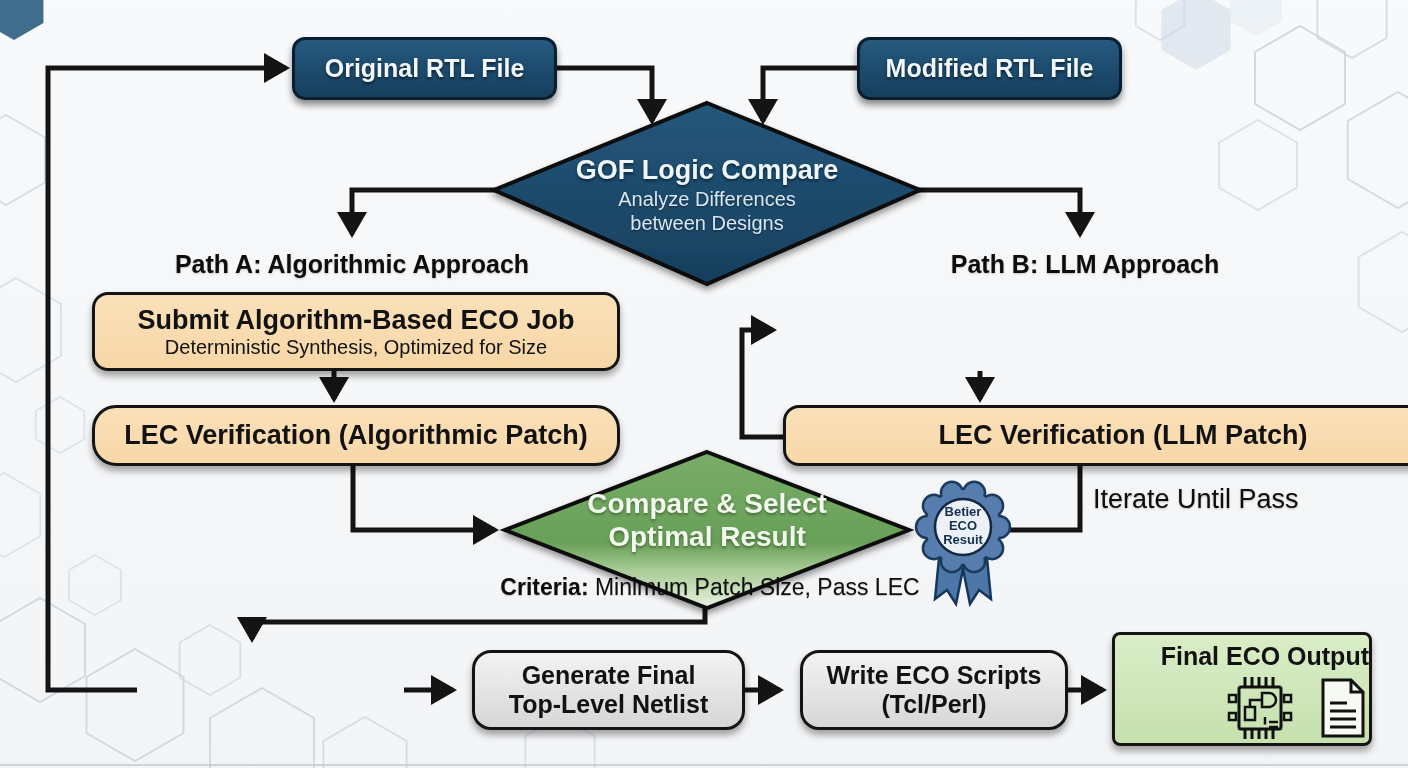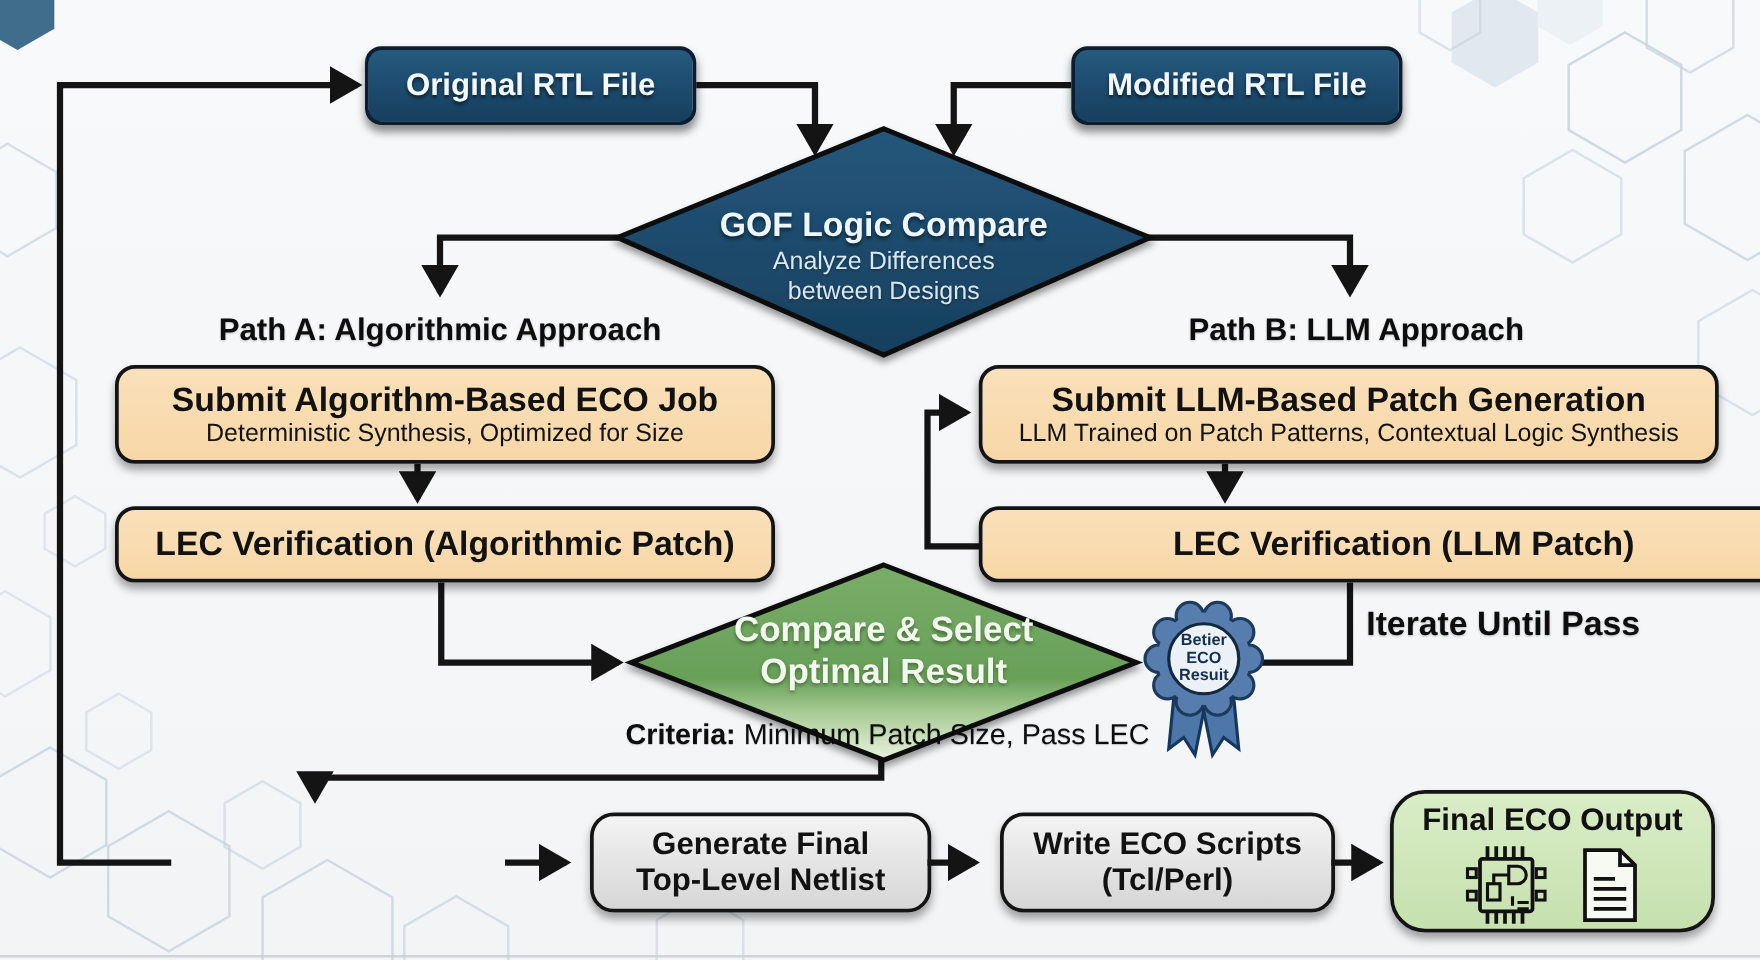--- a/index.html
+++ b/index.html
@@ -25,42 +25,43 @@
     box-shadow:0 5px 7px rgba(0,0,0,.35);
   }
   .gray{
     background:linear-gradient(180deg,#f3f3f3 0%,#d6d6d6 100%);
     border:3.5px solid #141414;border-radius:19px;color:#121212;
     box-shadow:0 5px 7px rgba(0,0,0,.35);
     margin-left:12px;
   }
   .greenbox{
     background:linear-gradient(180deg,#d9edc6 0%,#c6e0ae 100%);
-    border:3.5px solid #141414;border-radius:28px;color:#121212;
+    border:3.5px solid #141414;border-radius:8px;color:#121212;
     box-shadow:0 5px 7px rgba(0,0,0,.35);
+    align-items:flex-end;
   }
   .t-box{font-size:25px;font-weight:bold;}
   .t-title{font-size:27px;font-weight:bold;line-height:31px;}
   .t-sub{font-size:20px;line-height:23px;}
   .t-2line{font-size:25px;font-weight:bold;line-height:29px;}
   .freelabel{position:absolute;text-align:center;color:#0d0d0d;font-weight:bold;
     text-shadow:0 1px 2px rgba(0,0,0,.22);}
   .dtext{position:absolute;text-align:center;pointer-events:none;}
   .gof-title{font-size:27px;font-weight:bold;color:#eef6fb;line-height:33px;
     text-shadow:0 2px 3px rgba(0,0,0,.5);}
   .gof-sub{font-size:20px;color:#d8e8f3;line-height:24px;text-shadow:0 1px 2px rgba(0,0,0,.45);}
   .cmp-line{font-size:28px;font-weight:bold;color:#f2f9ed;line-height:33px;
     text-shadow:0 2px 3px rgba(0,0,0,.35);}
   .badge-text{position:absolute;left:928px;top:505px;width:70px;text-align:center;
     font-size:13px;font-weight:bold;line-height:14px;color:#14304e;pointer-events:none;}
   .criteria{position:absolute;left:360px;top:574px;width:700px;text-align:center;
     font-size:23px;color:#0d0d0d;text-shadow:0 1px 1px rgba(0,0,0,.2);}
   .criteria .lab{font-weight:bold;}
   .iterate{position:absolute;left:1093px;top:484px;width:260px;text-align:left;
-    font-size:27px;font-weight:bold;color:#0d0d0d;text-shadow:0 1px 2px rgba(0,0,0,.25);}
+    font-size:27px;font-weight:normal;color:#0d0d0d;text-shadow:0 1px 2px rgba(0,0,0,.25);}
   .icons-row{display:flex;align-items:center;gap:22px;margin-top:2px;}
   .bottom-line{position:absolute;left:0;top:764px;width:1408px;height:2px;background:#c7ccd1;opacity:.8;}
 </style>
 </head>
 <body>
 
 <div class="stage">
 
   <svg class="layer" aria-hidden="true">
     <defs>
@@ -150,41 +151,37 @@
     </g>
   </svg>
 
   <div class="node navy" style="left:857px;top:37px;width:265px;height:63px;">
     <span class="t-box">Modified RTL File</span>
   </div>
   <div class="node navy" style="left:292px;top:37px;width:265px;height:63px;">
     <span class="t-box">Original RTL File</span>
   </div>
 
-  <div class="dtext" style="left:507px;top:164px;width:400px;text-align:center;">
+  <div class="dtext" style="left:507px;top:154px;width:400px;text-align:center;">
     <div class="gof-title">GOF Logic Compare</div>
     <div class="gof-sub">Analyze Differences</div>
     <div class="gof-sub">between Designs</div>
   </div>
 
   <div class="freelabel" style="left:152px;top:250px;width:400px;font-size:25px;">Path A: Algorithmic Approach</div>
   <div class="freelabel" style="left:885px;top:250px;width:400px;font-size:25px;">Path B: LLM Approach</div>
 
   <div class="node peach" style="left:92px;top:292px;width:528px;height:79px;">
     <span class="t-title">Submit Algorithm-Based ECO Job</span>
     <span class="t-sub">Deterministic Synthesis, Optimized for Size</span>
   </div>
-  <div class="node peach" style="left:92px;top:405px;width:528px;height:61px;">
+  <div class="node peach" style="left:92px;top:405px;width:528px;height:61px;border-radius:24px;">
     <span class="t-title">LEC Verification (Algorithmic Patch)</span>
   </div>
 
-  <div class="node peach" style="left:783px;top:292px;width:592px;height:79px;">
-    <span class="t-title">Submit LLM-Based Patch Generation</span>
-    <span class="t-sub">LLM Trained on Patch Patterns, Contextual Logic Synthesis</span>
-  </div>
   <div class="node peach" style="left:783px;top:405px;width:680px;height:61px;">
     <span class="t-title">LEC Verification (LLM Patch)</span>
   </div>
 
   <div class="iterate">Iterate Until Pass</div>
 
   <div class="dtext" style="left:507px;top:487px;width:400px;">
     <div class="cmp-line">Compare &amp; Select</div>
     <div class="cmp-line">Optimal Result</div>
   </div>

